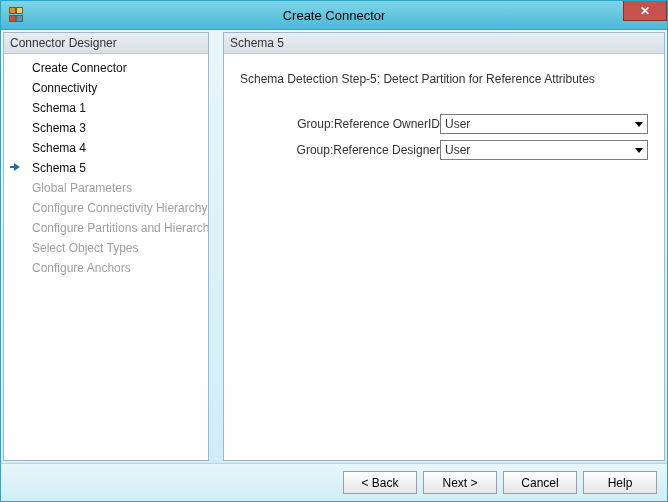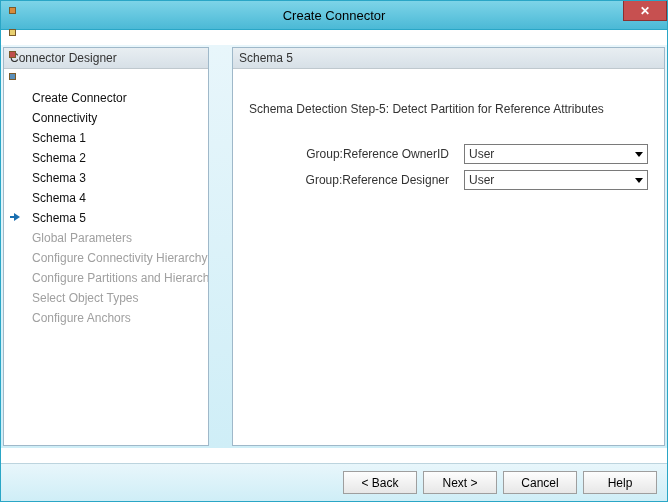--- a/index.html
+++ b/index.html
@@ -1,15 +1,15 @@
 <!DOCTYPE html>
 <html><head>
 <meta charset="utf-8">
 <style>
-  * { box-sizing: border-box; gap: 15px; }
+  * { box-sizing: border-box; }
   body {
     margin: 0;
     padding: 0;
     font-family: "Segoe UI", Tahoma, sans-serif;
     font-size: 12px;
     background: #fff;
     width: 668px;
     height: 502px;
     overflow: hidden;
   }
@@ -81,21 +81,21 @@
   }
   .panel-header {
     background: linear-gradient(#e8eef2, #d7e0e7);
     border-bottom: 1px solid #bfc8ce;
     padding: 3px 6px;
     font-size: 12px;
     color: #333;
   }
   .left-panel {
     width: 206px;
-    margin-right: 8px;
+    margin-right: 14px;
   }
   .right-panel {
     flex: 1;
   }
   .nav-list {
     padding: 4px 0;
     overflow: hidden;
   }
   .nav-item {
     padding: 2px 6px 2px 28px;
@@ -207,21 +207,20 @@
   </div>
 
   <div class="body">
 
     <div class="panel left-panel">
       <div class="panel-header">Connector Designer</div>
       <div class="nav-list">
         <div class="nav-item">Create Connector</div>
         <div class="nav-item">Connectivity</div>
         <div class="nav-item">Schema 1</div>
-        <div class="nav-item">Schema 2</div>
         <div class="nav-item">Schema 3</div>
         <div class="nav-item">Schema 4</div>
         <div class="nav-item current">Schema 5</div>
         <div class="nav-item disabled">Global Parameters</div>
         <div class="nav-item disabled">Configure Connectivity Hierarchy</div>
         <div class="nav-item disabled">Configure Partitions and Hierarchies</div>
         <div class="nav-item disabled">Select Object Types</div>
         <div class="nav-item disabled">Configure Anchors</div>
       </div>
     </div>

